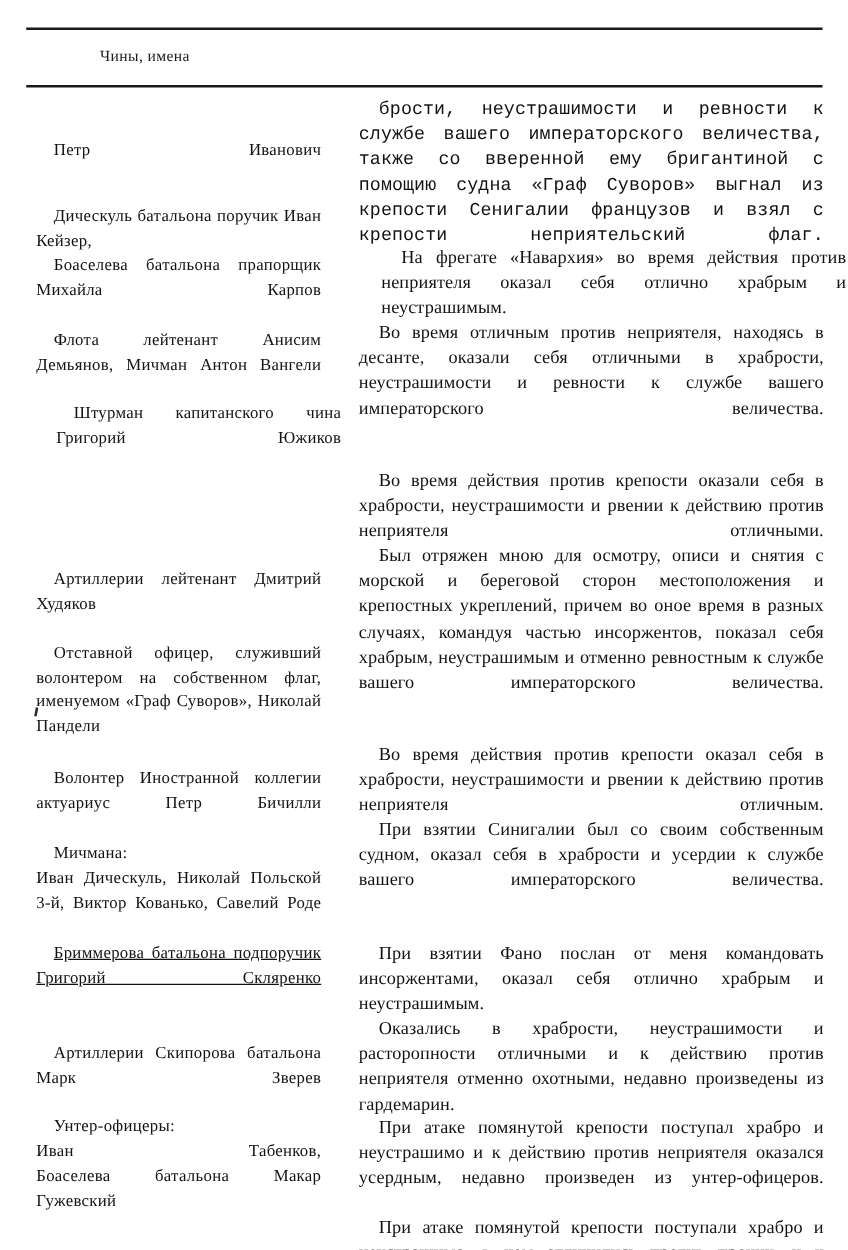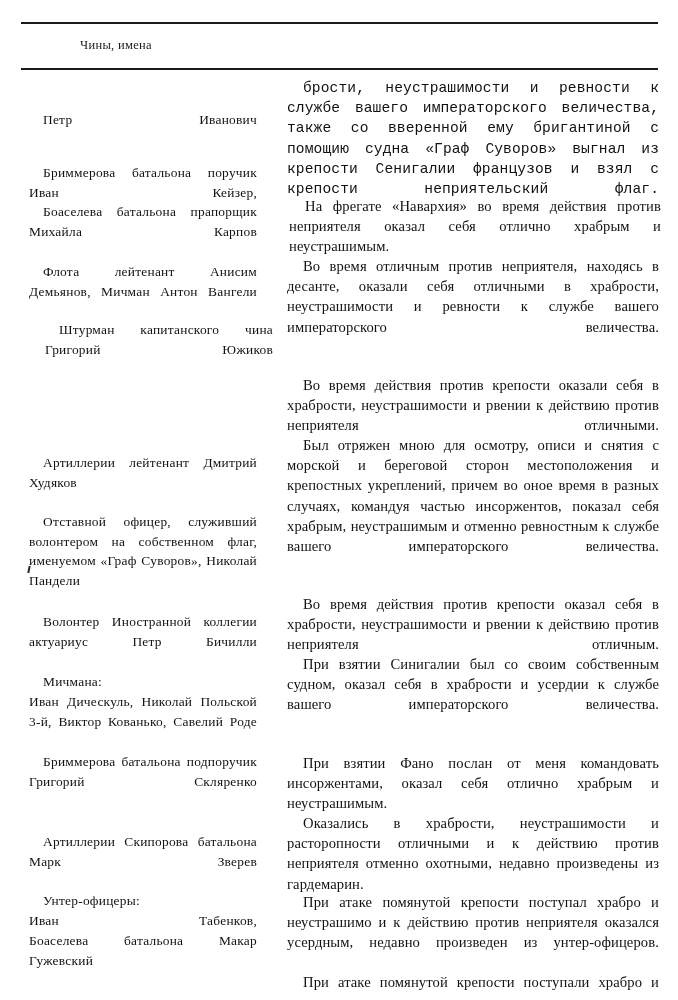--- a/index.html
+++ b/index.html
@@ -106,40 +106,40 @@
 
   <div class="rule top"></div>
   <div class="header-label">Чины, имена</div>
   <div class="rule bottom"></div>
 
   <div class="stray-mark"></div>
 
   <div class="col-left">
 
   <p class="" style="position: absolute; left: 0px; top: 32px; width: 228px;">Петр Иванович</p>
-      <p class="" style="position: absolute; left: 0px; top: 85px; width: 228px;">Бриммерова батальона поручик Иван Кейзер,</p>
+      <p class="" style="position: absolute; left: 0px; top: 85px; width: 228px;">Дическуль батальона поручик Иван Кейзер,</p>
       <p class="" style="position: absolute; left: 0px; top: 124px; width: 228px;">Боаселева батальона прапорщик Михайла Карпов</p>
       <p class="" style="position: absolute; left: 0px; top: 184px; width: 228px;">Флота лейтенант Анисим Демьянов, Мичман Антон Вангели</p>
       <p class="" style="position: absolute; left: 16px; top: 242px; width: 228px;">Штурман капитанского чина Григорий Южиков</p>
       <p class="" style="position: absolute; left: 0px; top: 375px; width: 228px;">Артиллерии лейтенант Дмитрий Худяков</p>
       <p class="" style="position: absolute; left: 0px; top: 434px; width: 228px;">Отставной офицер, служивший волонтером на собственном флаг, именуемом «Граф Суворов», Николай Пандели</p>
       <p class="" style="position: absolute; left: 0px; top: 534px; width: 228px;">Волонтер Иностранной коллегии актуариус Петр Бичилли</p>
       <p class="" style="position: absolute; left: 0px; top: 594px; width: 228px;">Мичмана:</p>
       <p class="noind" style="position: absolute; left: 0px; top: 614px; width: 228px;">Иван Дическуль, Николай Польской 3-й, Виктор Кованько, Савелий Роде</p>
-      <p class="" style="position: absolute; left: 0px; top: 674px; width: 228px;">Бриммерова батальона подпоручик Григорий Скляренко</p>
+      <p class="" style="position: absolute; left: 0px; top: 674px; width: 228px; text-decoration: underline;">Бриммерова батальона подпоручик Григорий Скляренко</p>
       <p class="" style="position: absolute; left: 0px; top: 754px; width: 228px;">Артиллерии Скипорова батальона Марк Зверев</p>
       <p class="" style="position: absolute; left: 0px; top: 813px; width: 228px;">Унтер-офицеры:</p>
       <p class="noind" style="position: absolute; left: 0px; top: 833px; width: 228px;">Иван Табенков,</p>
       <p class="noind" style="position: absolute; left: 0px; top: 853px; width: 228px;">Боаселева батальона Макар Гужевский</p>
     </div>
 
   <div class="col-right">
 
   <p style="position: absolute; left: 0px; top: 0px; width: 372px; font-family: Liberation Mono, monospace;">брости, неустрашимости и ревности к службе вашего императорского величества, также со вверенной ему бригантиной с помощию судна «Граф Суворов» выгнал из крепости Сенигалии французов и взял с крепости неприятельский флаг.</p>
-      <p style="position: absolute; left: 2px; top: 118px; width: 372px;">На фрегате «Навархия» во время действия против неприятеля оказал себя отлично храбрым и неустрашимым.</p>
+      <p style="position: absolute; left: 18px; top: 118px; width: 372px;">На фрегате «Навархия» во время действия против неприятеля оказал себя отлично храбрым и неустрашимым.</p>
       <p style="position: absolute; left: 0px; top: 178px; width: 372px;">Во время отличным против неприятеля, находясь в десанте, оказали себя отличными в храбрости, неустрашимости и ревности к службе вашего императорского величества.</p>
       <p style="position: absolute; left: 0px; top: 297px; width: 372px;">Во время действия против крепости оказали себя в храбрости, неустрашимости и рвении к действию против неприятеля отличными.</p>
       <p style="position: absolute; left: 0px; top: 357px; width: 372px;">Был отряжен мною для осмотру, описи и снятия с морской и береговой сторон местоположения и крепостных укреплений, причем во оное время в разных случаях, командуя частью инсоржентов, показал себя храбрым, неустрашимым и отменно ревностным к службе вашего императорского величества.</p>
       <p style="position: absolute; left: 0px; top: 516px; width: 372px;">Во время действия против крепости оказал себя в храбрости, неустрашимости и рвении к действию против неприятеля отличным.</p>
       <p style="position: absolute; left: 0px; top: 576px; width: 372px;">При взятии Синигалии был со своим собственным судном, оказал себя в храбрости и усердии к службе вашего императорского величества.</p>
       <p style="position: absolute; left: 0px; top: 675px; width: 372px;">При взятии Фано послан от меня командовать инсоржентами, оказал себя отлично храбрым и неустрашимым.</p>
       <p style="position: absolute; left: 0px; top: 735px; width: 372px;">Оказались в храбрости, неустрашимости и расторопности отличными и к действию против неприятеля отменно охотными, недавно произведены из гардемарин.</p>
       <p style="position: absolute; left: 0px; top: 814px; width: 372px;">При атаке помянутой крепости поступал храбро и неустрашимо и к действию против неприятеля оказался усердным, недавно произведен из унтер-офицеров.</p>
       <p style="position: absolute; left: 0px; top: 894px; width: 372px;">При атаке помянутой крепости поступали храбро и неустрашимо, в чем отличились против прочих, и к действию против неприятеля показались усердными.</p>
     </div>

